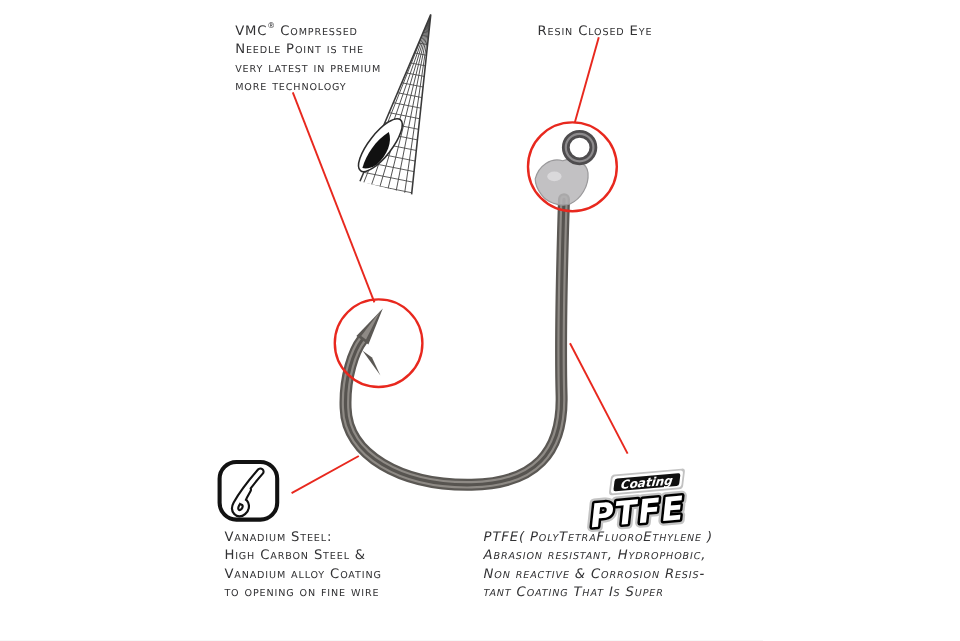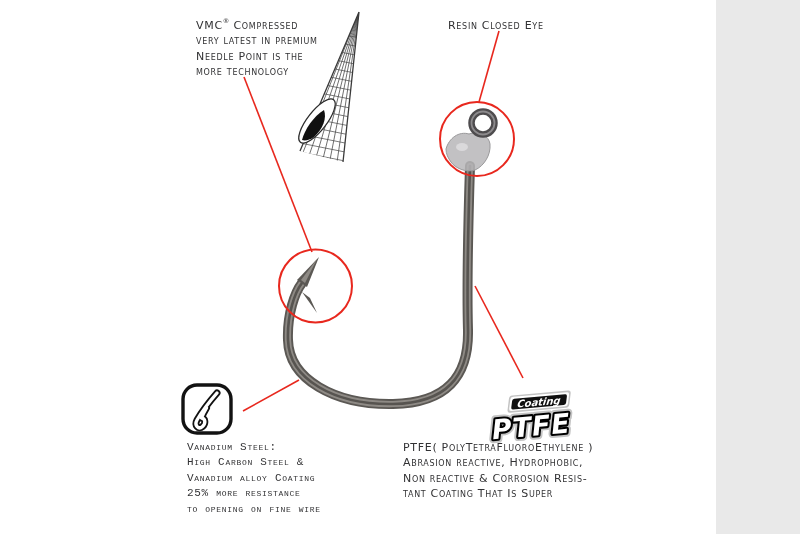--- a/index.html
+++ b/index.html
@@ -1,36 +1,36 @@
 <!DOCTYPE html>
 <html><head>
 <meta charset="utf-8">
 <style>
   html,body{margin:0;padding:0;background:#e9e9e9;}
   #stage{
-    position:relative;width:716px;height:534px;background:#ffffff;
+    position:relative;width:800px;height:534px;background:#ffffff;
     overflow:hidden;font-family:"DejaVu Sans","Liberation Sans",sans-serif;
   }
   svg{display:block;}
   .layer{position:absolute;left:0;top:0;}
   .callout{
     position:absolute;
     font-size:11px;
     line-height:15.4px;
     letter-spacing:0.7px;
     font-variant:small-caps;
     color:#323234;
     white-space:nowrap;
   }
   .callout .ln{display:block;}
   sup.reg{font-size:6.5px;vertical-align:6px;letter-spacing:0;}
   #needle-callout{left:196px;top:14px;}
   #eye-callout{left:448px;top:18px;}
-  #vanadium-callout{left:187px;top:440px;font-family:Liberation Mono, monospace;}
-  #ptfe-callout{left:403px;top:440px;}
+  #vanadium-callout{left:187px;top:440px;}
+  #ptfe-callout{left:403px;top:440px;font-style:italic;}
   #vanadium-icon{position:absolute;left:179px;top:381px;}
   #ptfe-badge{position:absolute;left:482px;top:390px;}
 </style>
 </head>
 <body>
 
 <div id="stage">
 
   <svg class="layer" width="800" height="534" viewBox="0 0 800 534">
 
@@ -74,40 +74,39 @@
       <circle cx="315.5" cy="286" r="36.5" stroke-width="2"></circle>
       <line x1="499" y1="31" x2="479" y2="102" stroke-width="1.6"></line>
       <circle cx="477" cy="139" r="37" stroke-width="2"></circle>
       <line x1="475" y1="286" x2="523" y2="378" stroke-width="1.6"></line>
       <line x1="243" y1="411" x2="299" y2="380" stroke-width="1.6"></line>
     </g>
   </svg>
 
   <div class="callout" id="needle-callout">
     <span class="ln"><span>VMC</span><sup class="reg">®</sup><span> Compressed</span></span>
+    <span class="ln">Needle Point is the</span>
     <span class="ln">very latest in premium</span>
-    <span class="ln">Needle Point is the</span>
     <span class="ln">more technology</span>
   </div>
 
   <div class="callout" id="eye-callout">
     <span class="ln">Resin Closed Eye</span>
   </div>
 
   <div class="callout" id="vanadium-callout">
     <span class="ln">Vanadium Steel:</span>
     <span class="ln">High Carbon Steel &amp;</span>
     <span class="ln">Vanadium alloy Coating</span>
-    <span class="ln">25% more resistance</span>
     <span class="ln">to opening on fine wire</span>
   </div>
 
   <div class="callout" id="ptfe-callout">
     <span class="ln">PTFE( PolyTetraFluoroEthylene )</span>
-    <span class="ln">Abrasion reactive, Hydrophobic,</span>
+    <span class="ln">Abrasion resistant, Hydrophobic,</span>
     <span class="ln">Non reactive &amp; Corrosion Resis-</span>
     <span class="ln">tant Coating That Is Super</span>
   </div>
 
   <div id="vanadium-icon">
     <svg width="56" height="56" viewBox="0 0 56 56">
       <rect x="4" y="4" width="48" height="48" rx="14" fill="#ffffff" stroke="#121212" stroke-width="3.4"></rect>
       <g>
         <path d="M 38,12 C 31,20 22,32 18,39 C 15,44.5 19.5,49 23.5,45.5 C 27,42.5 26.5,37.5 22.5,37 C 24,33 26,29.5 27.5,27" fill="none" stroke="#121212" stroke-width="7" stroke-linecap="round" stroke-linejoin="round"></path>
         <path d="M 38,12 C 31,20 22,32 18,39 C 15,44.5 19.5,49 23.5,45.5 C 27,42.5 26.5,37.5 22.5,37 C 24,33 26,29.5 27.5,27" fill="none" stroke="#ffffff" stroke-width="3.4" stroke-linecap="round" stroke-linejoin="round"></path>

